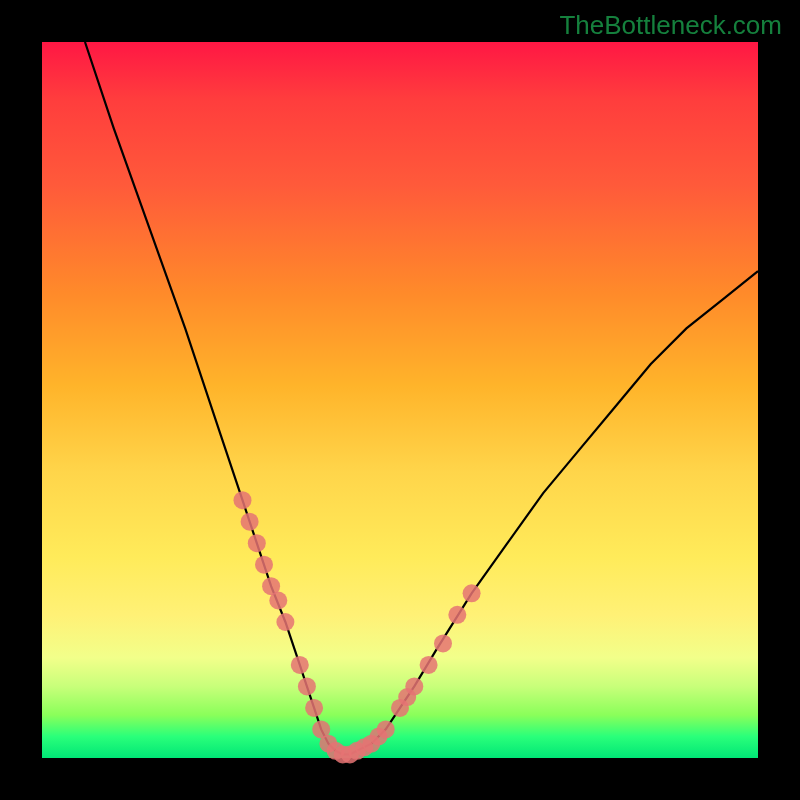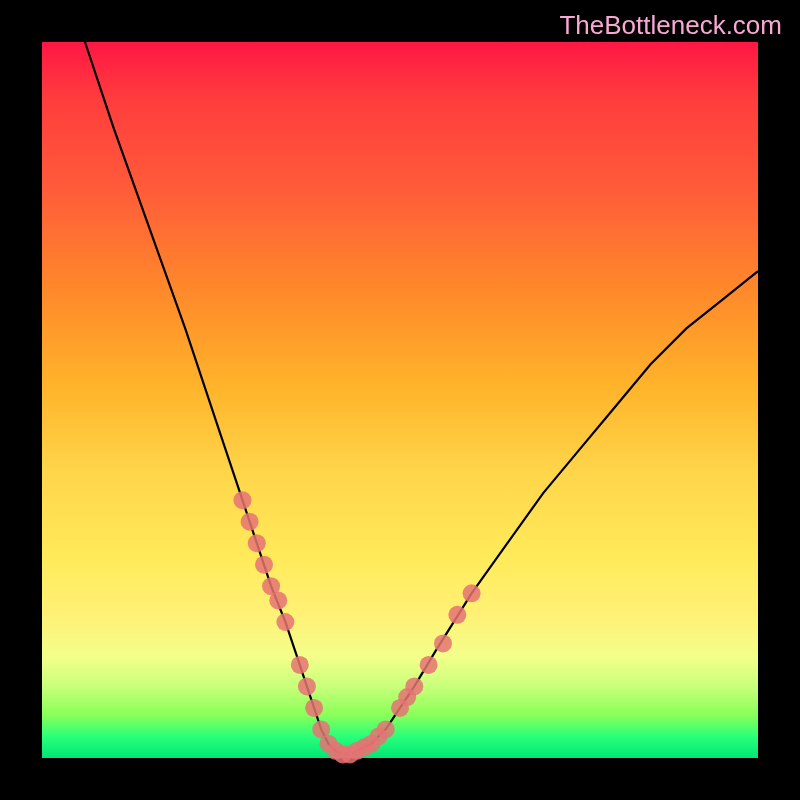--- a/index.html
+++ b/index.html
@@ -36,21 +36,21 @@
       #c8ff7a 90%,
       #8aff5a 94%,
       #2aff7a 97%,
       #00e676 100%
     );
   }
   .watermark {
     position: absolute;
     top: 10px;
     right: 18px;
-    color: #f9a8d4;
+    color: #15803d;
     font-size: 26px;
     font-weight: 500;
   }
   svg.curve {
     position: absolute;
     left: 0;
     top: 0;
     width: 716px;
     height: 716px;
     overflow: visible;

